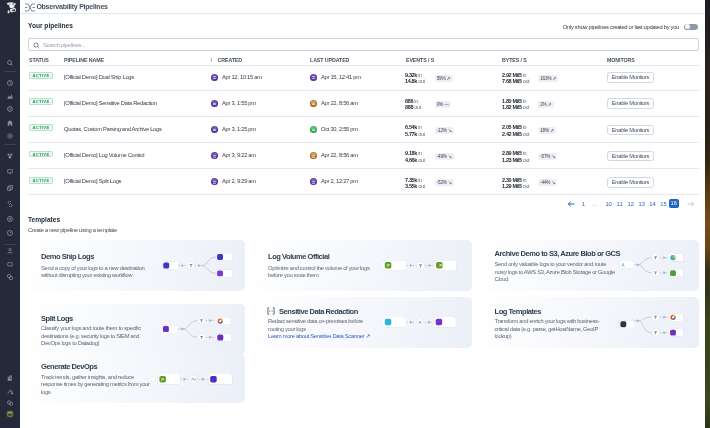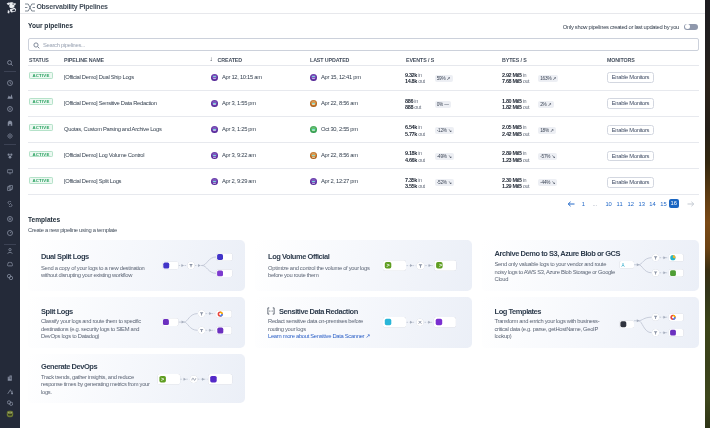--- a/index.html
+++ b/index.html
@@ -265,21 +265,21 @@
 <div class="pag" style="left:660.2px">15</div>
 <div class="pagbox">16</div>
 <svg class="abs" style="left:687px;top:200.5px" width="8" height="6" viewBox="0 0 8 6">
     <path d="M0.5,3 H6.5 M4.4,0.8 L6.8,3 L4.4,5.2" stroke="#c3c9d1" stroke-width="1" fill="none"></path>
   </svg>
 
 <div class="h1" style="left:28px;top:215.5px">Templates</div>
 <div class="sub">Create a new pipeline using a template</div>
 
 <div class="card" style="left:28px;top:240px;height:51px">
- <div class="ct">Dual Split Logs</div>
+ <div class="ct">Demo Ship Logs</div>
  <div class="cd" style="top:24.5px">Send a copy of your logs to a new destination<br>without disrupting your existing workflow</div>
  <svg class="abs" style="left:130px;top:10px" width="82" height="32" viewBox="0 0 82 32">
   <g fill="none" stroke="#bcc3d2" stroke-width="0.8">
    <path d="M20.5,15.5 H28.5" stroke-dasharray="1.6,1.4"></path>
    <path d="M36.8,15.5 H44" stroke-dasharray="1.6,1.4"></path>
    <path d="M44,15.5 C49,15.5 50,6.95 58.3,6.95 M44,15.5 C49,15.5 50,23.35 58.3,23.35"></path>
   </g>
   <path d="M23.4,14 v3 l2.6,-1.5 z M40,14 v3 l2.6,-1.5 z" fill="#a6aebd"></path>
   <circle cx="33" cy="15.5" r="3.7" fill="#fff" class="nd"></circle>
   <path d="M31.2,14.1 h3.6 l-1.35,1.7 v1.5 h-0.9 v-1.5 z" fill="#8a93a5"></path>
@@ -327,21 +327,21 @@
   <path d="M39.8,21.4 h3.6 l-1.35,1.7 v1.5 h-0.9 v-1.5 z" fill="#8a93a5"></path>
   <rect x="5.5" y="11" width="14.5" height="7.5" rx="1.8" fill="#fff" class="nd"></rect>
   <text x="9" y="16.8" font-size="4.5" fill="#2aa8c8" text-anchor="middle">A</text>
   <rect x="54.9" y="4" width="14.6" height="7.5" rx="1.8" fill="#fff" class="nd"></rect>
   <circle cx="58.9" cy="7.7" r="2.6" fill="#26b5c9"></circle>
       <path d="M58.9,5.1 a2.6,2.6 0 0 1 2.5,3.3 l-2.5,-0.7 z" fill="#f0b429"></path>
   <rect x="54.9" y="19.3" width="14.6" height="7.5" rx="1.8" fill="#fff" class="nd"></rect>
   <rect x="56.1" y="20.2" width="5.8" height="5.8" rx="1.5" fill="#4f9e35"></rect>
  </svg>
 </div>
-<div class="card" style="left:28px;top:297px;height:50.5px">
+<div class="card" style="left:28px;top:304px;height:50.5px">
  <div class="ct" style="top:9.5px">Split Logs</div>
  <div class="cd" style="top:21px">Classify your logs and route them to specific<br>destinations (e.g. security logs to SIEM and<br>DevOps logs to Datadog)</div>
  <svg class="abs" style="left:130px;top:9px" width="80" height="32" viewBox="0 0 80 32">
   <g fill="none" stroke="#bcc3d2" stroke-width="0.8">
    <path d="M20.5,16.1 H26"></path>
    <path d="M26,16.1 C30,16.1 31,7.6 39.6,7.6 M26,16.1 C30,16.1 31,24.3 39.6,24.3"></path>
    <path d="M47.6,7.6 H57" stroke-dasharray="1.6,1.4"></path>
    <path d="M47.6,24.3 H57" stroke-dasharray="1.6,1.4"></path>
   </g>
   <path d="M23.6,14.6 v3 l2.6,-1.5 z M51.2,6.1 v3 l2.6,-1.5 z M51.2,22.8 v3 l2.6,-1.5 z" fill="#a6aebd"></path>

